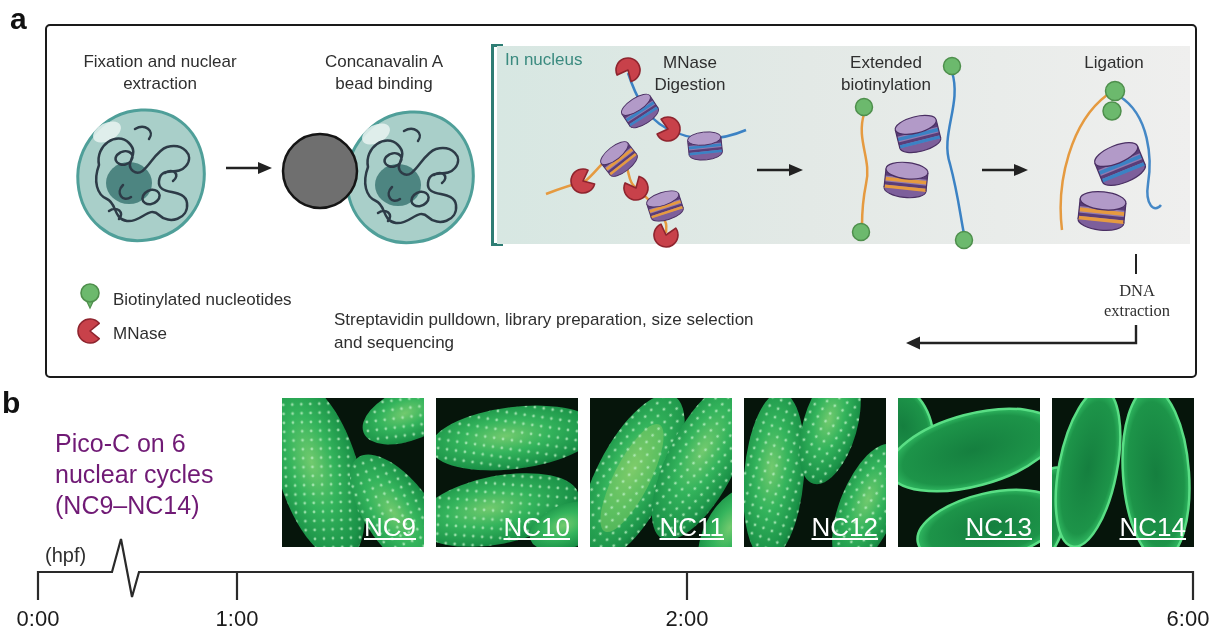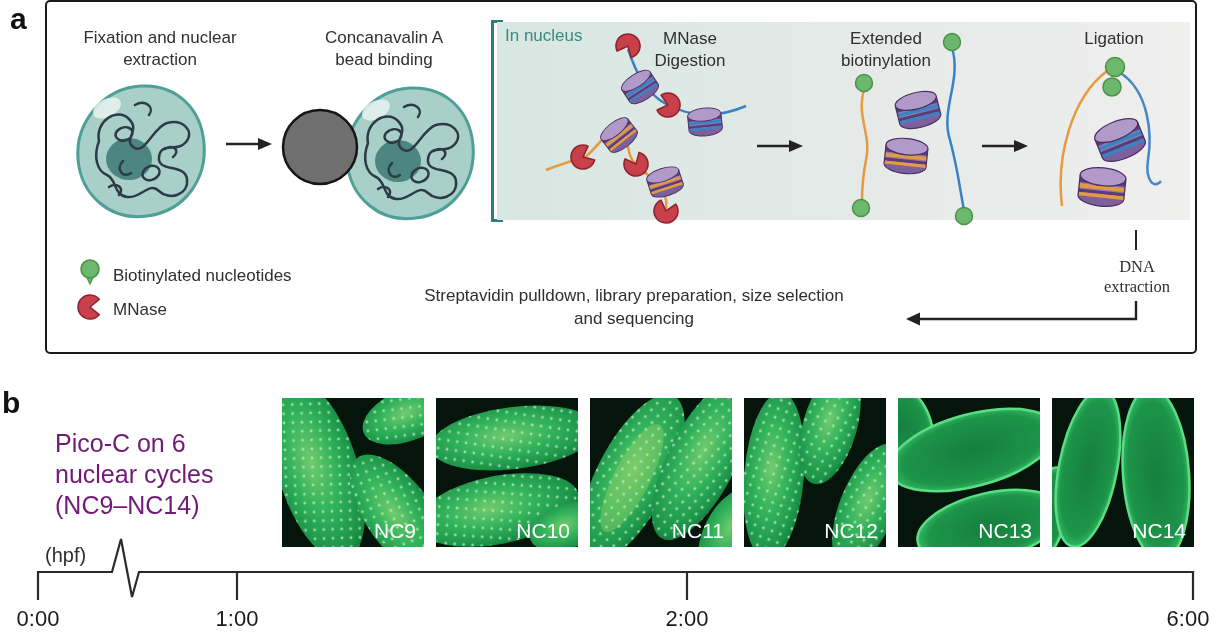--- a/index.html
+++ b/index.html
@@ -3,45 +3,45 @@
 <meta charset="utf-8">
 <style>
   html,body{margin:0;padding:0;}
   body{
     width:1220px;height:643px;position:relative;background:#ffffff;
     font-family:"Liberation Sans",sans-serif;color:#2b2b2b;overflow:hidden;
   }
   .abs{position:absolute;}
   .panel-letter{font-weight:bold;font-size:30px;color:#111;line-height:30px;}
   .panel-a-box{
-    left:45px;top:0;width:1148px;height:350px;
+    left:45px;top:24px;width:1148px;height:350px;
     border:2px solid #1a1a1a;border-radius:5px;position:absolute;
   }
   .step-title{position:absolute;font-size:17px;line-height:22px;text-align:center;color:#2f2f2f;}
   .in-nucleus-panel{
     position:absolute;left:450px;top:20px;width:693px;height:198px;
     background:linear-gradient(90deg,#d7e7e2 0%,#e3e9e6 45%,#efefee 100%);
   }
   .in-nucleus-bracket{
     position:absolute;left:444px;top:18px;width:12px;height:202px;
     border-left:3px solid #2e7d74;border-top:3px solid #2e7d74;border-bottom:3px solid #2e7d74;
     box-sizing:border-box;
   }
   .in-nucleus-label{position:absolute;left:458px;top:24px;font-size:17px;color:#3a8a7f;}
   .vline{position:absolute;left:1088px;top:228px;width:0;height:20px;border-left:2.4px solid #222;}
   .legend-row{position:absolute;left:30px;display:flex;align-items:flex-end;height:30px;}
   .legend-row .lg-icon{width:26px;display:flex;justify-content:center;}
   .legend-row .lg-label{margin-left:10px;font-size:17px;color:#2f2f2f;}
-  .footer-text{position:absolute;left:287px;top:282px;width:600px;text-align:center;font-size:17px;line-height:23px;color:#2f2f2f;}
+  .footer-text{position:absolute;left:287px;top:282px;width:600px;font-size:17px;line-height:23px;color:#2f2f2f;}
   .b-title{position:absolute;left:55px;top:428px;font-size:25px;line-height:31px;color:#701a75;}
   .hpf-label{position:absolute;left:45px;top:544px;font-size:20px;color:#2f2f2f;}
   .tiles{position:absolute;left:282px;top:398px;display:flex;gap:12px;}
   .tile{position:relative;width:142px;height:149px;background:#06150b;overflow:hidden;}
   .tile svg{display:block;width:142px;height:149px;}
-  .nc-label{position:absolute;right:8px;bottom:4px;color:#ffffff;font-size:21px;}
+  .nc-label{position:absolute;right:8px;bottom:4px;color:#ffffff;font-size:26px;text-decoration:underline;}
   .timeline-svg{position:absolute;left:0;top:530px;pointer-events:none;}
   .tick-label{position:absolute;top:606px;width:64px;text-align:center;font-size:22px;color:#1c1c1c;}
 </style>
 </head>
 <body>
 
 <svg width="0" height="0" style="position:absolute" aria-hidden="true">
   <defs>
     <radialGradient id="embGrad" cx="45%" cy="45%" r="65%">
       <stop offset="0%" stop-color="#72ca6e"></stop>

